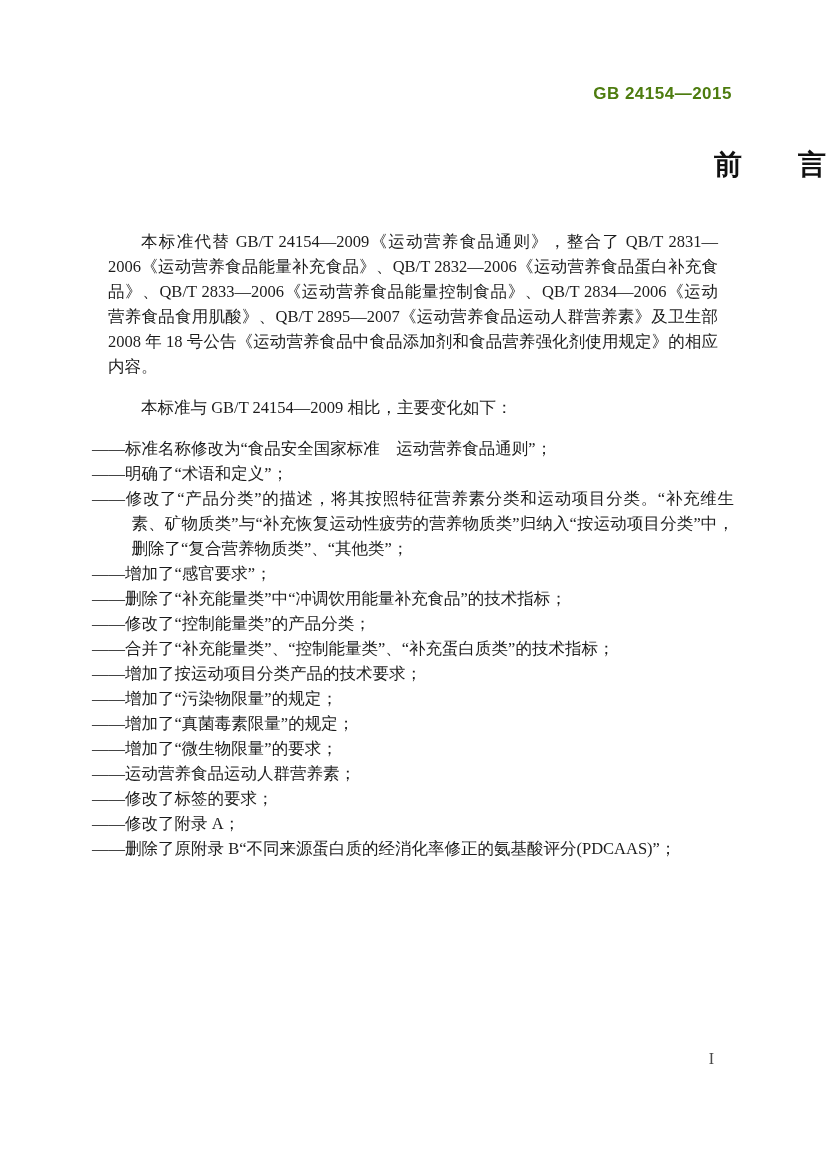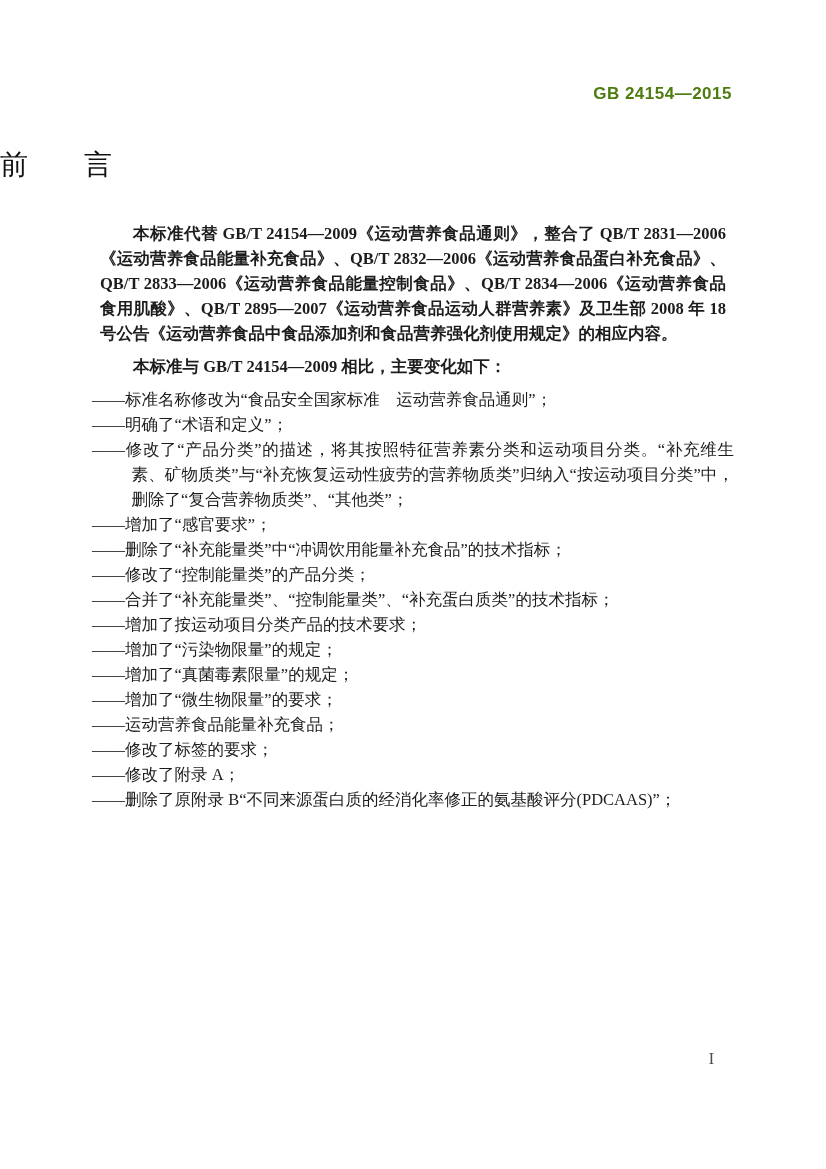--- a/index.html
+++ b/index.html
@@ -21,38 +21,37 @@
     font-weight: bold;
     font-size: 17px;
     letter-spacing: 0.5px;
     color: #4d7c0f;
   }
   .doc-title {
     position: absolute;
     top: 146px;
     left: 0;
     width: 100%;
-    text-align: left;
+    text-align: right;
     font-size: 28px;
-    font-weight: normal;
+    font-weight: bold;
     color: #111;
   }
   .content {
     position: absolute;
     top: 213px;
     left: 92px;
     width: 642px;
     font-size: 16.5px;
     line-height: 25px;
     text-align: justify;
   }
   .para {
     text-indent: 2em;
-    margin: 8px;
-    font-weight: bold;
+    margin: 16px;
   }
   .changes { margin: 0; }
   .change-item {
     padding-left: 2.4em;
     text-indent: -2.4em;
   }
   .page-number {
     position: absolute;
     top: 1050px;
     right: 112px;
@@ -79,21 +78,21 @@
       <div class="change-item">——明确了“术语和定义”；</div>
       <div class="change-item">——修改了“产品分类”的描述，将其按照特征营养素分类和运动项目分类。“补充维生素、矿物质类”与“补充恢复运动性疲劳的营养物质类”归纳入“按运动项目分类”中，删除了“复合营养物质类”、“其他类”；</div>
       <div class="change-item">——增加了“感官要求”；</div>
       <div class="change-item">——删除了“补充能量类”中“冲调饮用能量补充食品”的技术指标；</div>
       <div class="change-item">——修改了“控制能量类”的产品分类；</div>
       <div class="change-item">——合并了“补充能量类”、“控制能量类”、“补充蛋白质类”的技术指标；</div>
       <div class="change-item">——增加了按运动项目分类产品的技术要求；</div>
       <div class="change-item">——增加了“污染物限量”的规定；</div>
       <div class="change-item">——增加了“真菌毒素限量”的规定；</div>
       <div class="change-item">——增加了“微生物限量”的要求；</div>
-      <div class="change-item">——运动营养食品能量补充食品；</div>
+      <div class="change-item">——运动营养食品运动人群营养素；</div>
       <div class="change-item">——修改了标签的要求；</div>
       <div class="change-item">——修改了附录 A；</div>
       <div class="change-item">——删除了原附录 B“不同来源蛋白质的经消化率修正的氨基酸评分(PDCAAS)”；</div>
     </div>
   </div>
 
   <div class="page-number">I</div>
 
 </div>
 

